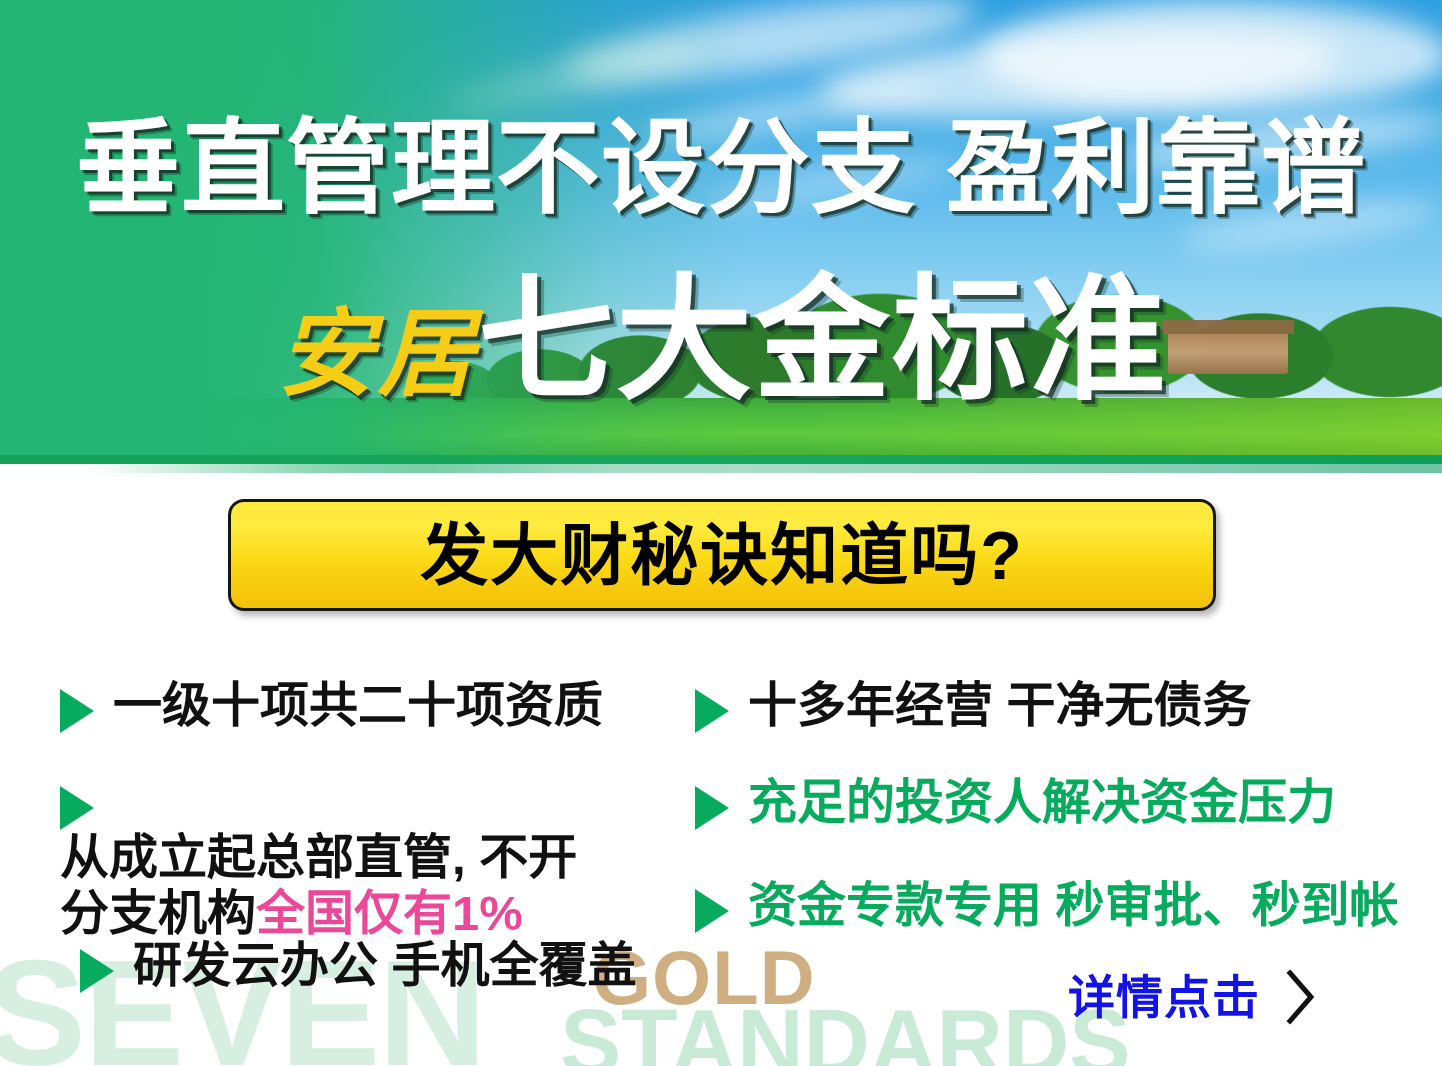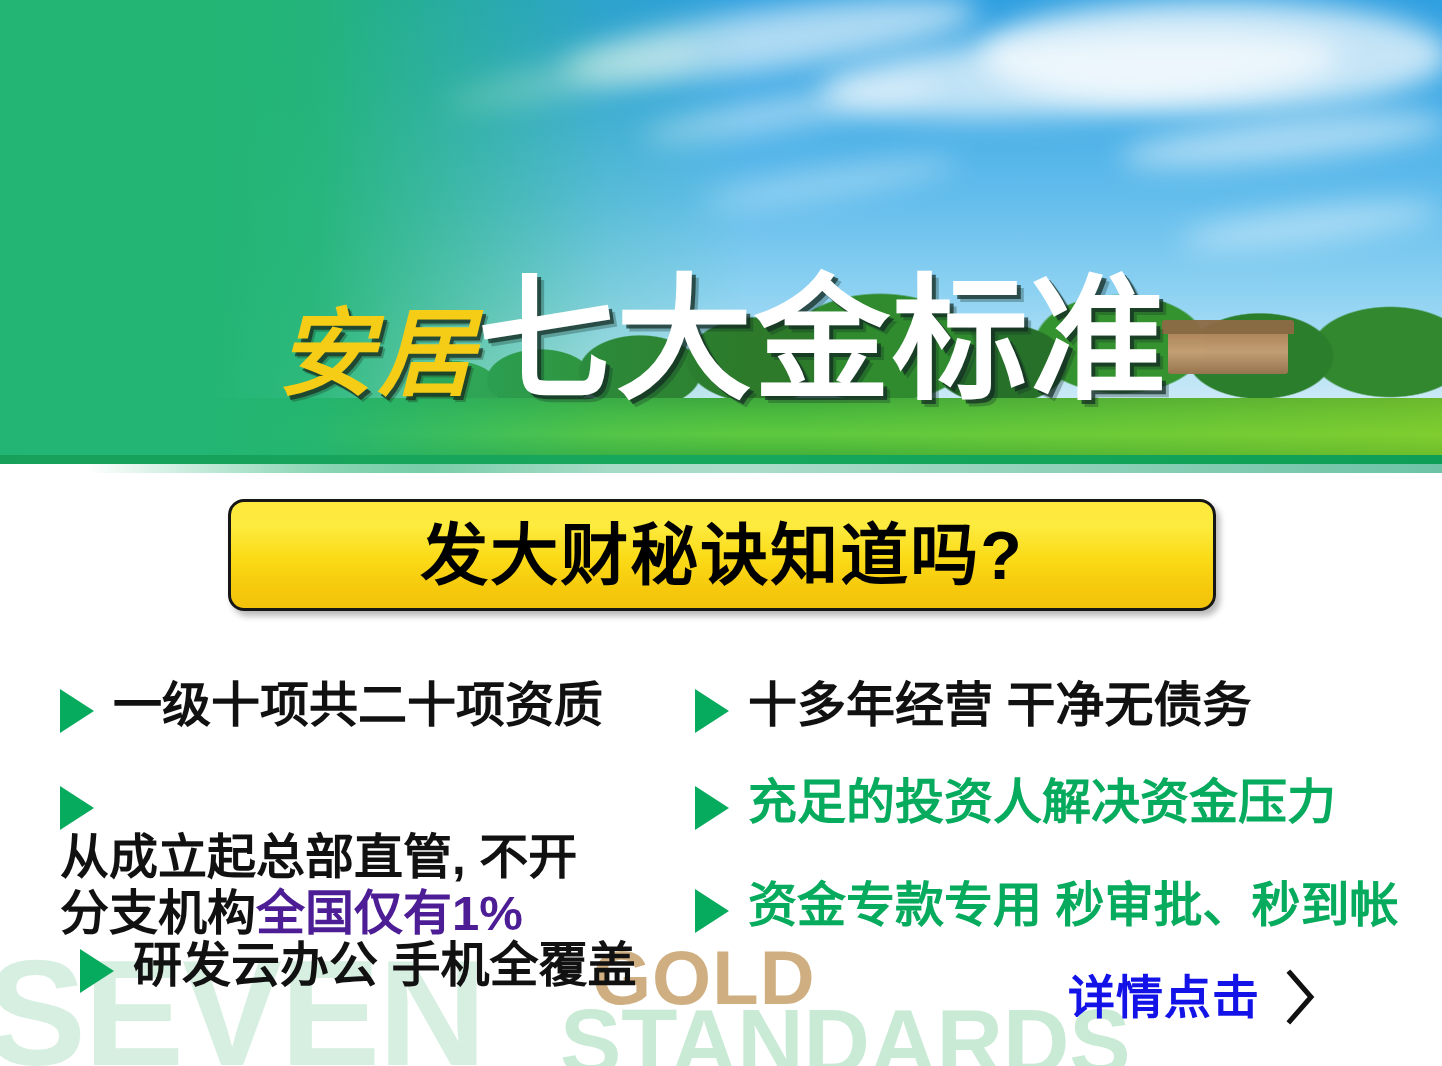--- a/index.html
+++ b/index.html
@@ -296,21 +296,21 @@
     margin-right: 19px;
   }
   .feature-text {
     font-size: 49px;
     font-weight: 700;
     line-height: 1.14;
     color: #111111;
     letter-spacing: 0px;
   }
   .feature-text.green { color: #07ab5d; }
-  .feature-text .hl { color: #4c1d95; }
+  .feature-text .hl { color: #ec4899; }
 
   
   .lf1 { left: 0;   top: 18px; }
   .lf2 { left: 0;   top: 115px; flex-direction: column; }
   .lf3 { left: 4px;   top: 278px; padding-left: 16px; }
   
   .rf1 { left: 0;   top: 18px; align-items: center; }
   .rf2 { left: 0;   top: 115px; }
   .rf3 { left: 0;   top: 218px; }
 
@@ -354,20 +354,21 @@
     <div class="cloud cl7"></div>
     <div class="cloud cl8"></div>
 
     <div class="treeline"></div>
     <div class="house"></div>
     <div class="grass"></div>
     <div class="hero-green-wash"></div>
     <div class="hero-band"></div>
     <div class="hero-divider"></div>
 
+    <div class="headline-1">垂直管理不设分支 盈利靠谱</div>
 
     <div class="headline-2">
       <span class="kicker">安居</span><span class="main">七大金标准</span>
     </div>
   </div>
 
   <div class="yellow-bar">
     <span class="yellow-bar-text">发大财秘诀知道吗?</span>
   </div>
 

